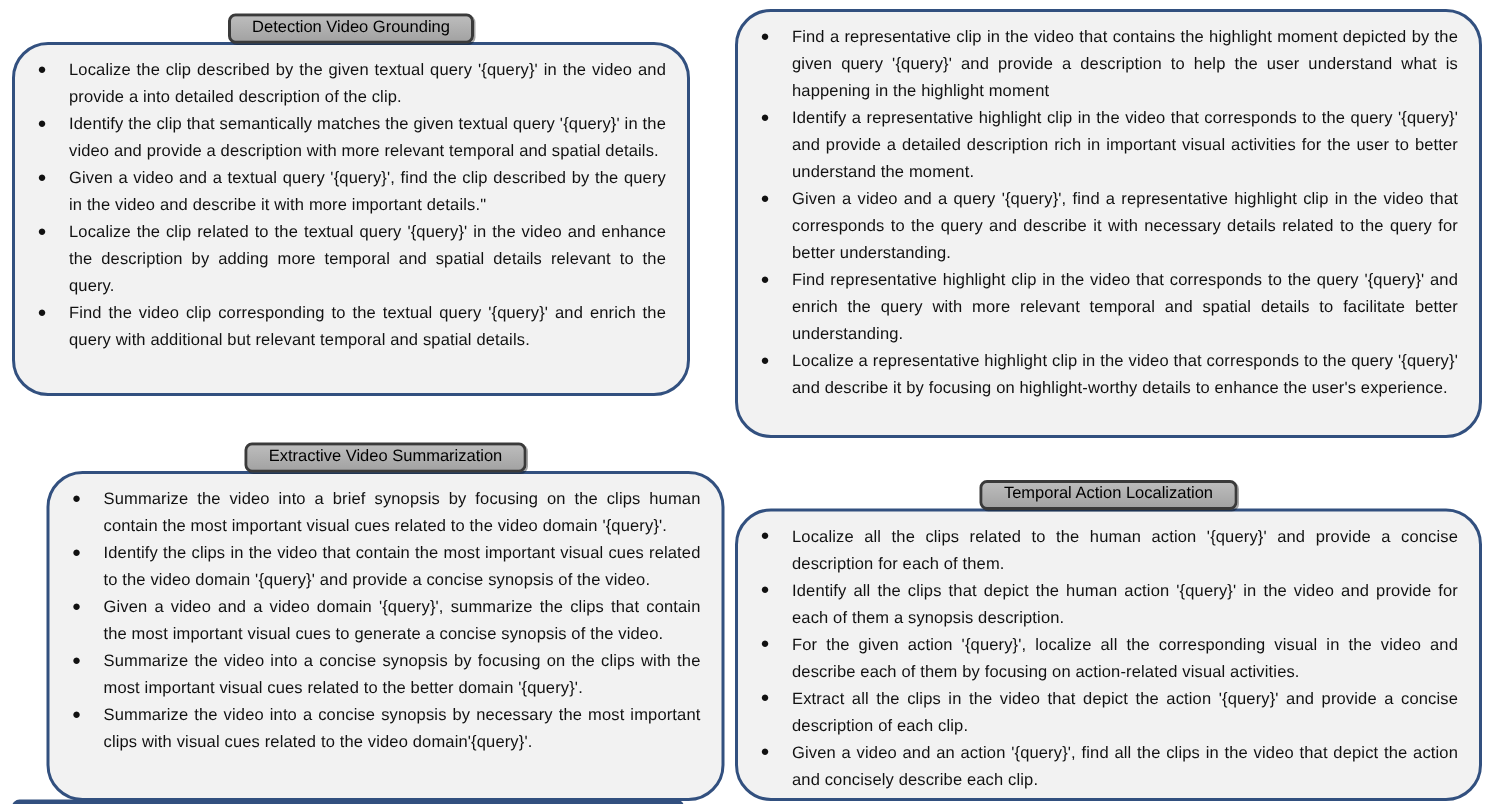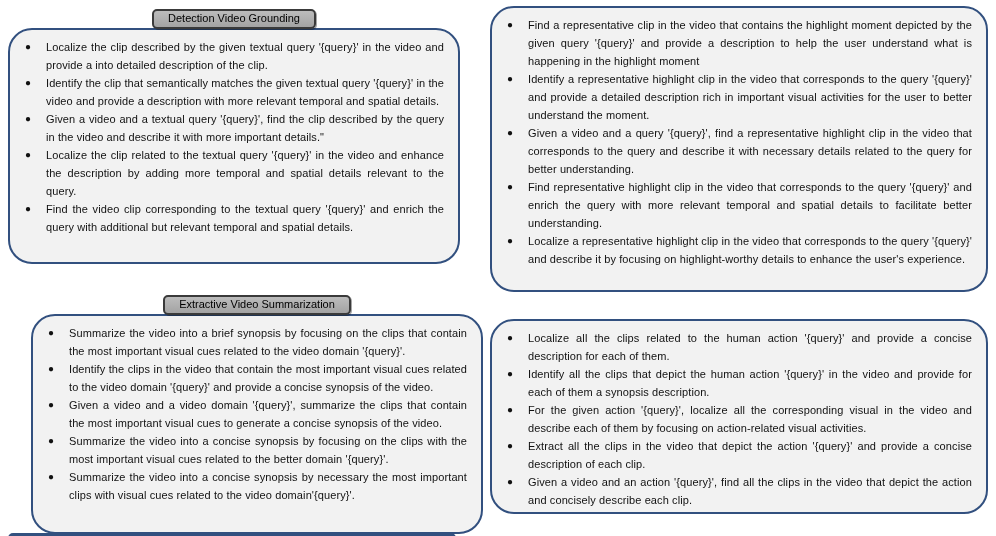--- a/index.html
+++ b/index.html
@@ -103,30 +103,35 @@
   </section>
 
   <section class="group" style="left:8px; top:295px; width:452px;margin-left:23px;">
     <div class="badge-row">
       <div class="badge">
         <span>Extractive Video Summarization</span>
       </div>
     </div>
     <div class="box" style="height:220px;">
       <ul class="prompt-list">
-        <li><span class="bullet">●</span><span>Summarize the video into a brief synopsis by focusing on the clips that contain the most important visual cues related to the video domain '{query}'.</span></li>
+        <li><span class="bullet">●</span><span>Summarize the video into a brief synopsis by focusing on the clips human contain the most important visual cues related to the video domain '{query}'.</span></li>
         <li><span class="bullet">●</span><span>Identify the clips in the video that contain the most important visual cues related to the video domain '{query}' and provide a concise synopsis of the video.</span></li>
         <li><span class="bullet">●</span><span>Given a video and a video domain '{query}', summarize the clips that contain the most important visual cues to generate a concise synopsis of the video.</span></li>
         <li><span class="bullet">●</span><span>Summarize the video into a concise synopsis by focusing on the clips with the most important visual cues related to the better domain '{query}'.</span></li>
         <li><span class="bullet">●</span><span>Summarize the video into a concise synopsis by necessary the most important clips with visual cues related to the video domain'{query}'.</span></li>
       </ul>
     </div>
   </section>
 
   <section class="group" style="left:490px; top:320px; width:498px;">
+    <div class="badge-row">
+      <div class="badge">
+        <span>Temporal Action Localization</span>
+      </div>
+    </div>
     <div class="box" style="height:195px;">
       <ul class="prompt-list">
         <li><span class="bullet">●</span><span>Localize all the clips related to the human action '{query}' and provide a concise description for each of them.</span></li>
         <li><span class="bullet">●</span><span>Identify all the clips that depict the human action '{query}' in the video and provide for each of them a synopsis description.</span></li>
         <li><span class="bullet">●</span><span>For the given action '{query}', localize all the corresponding visual in the video and describe each of them by focusing on action-related visual activities.</span></li>
         <li><span class="bullet">●</span><span>Extract all the clips in the video that depict the action '{query}' and provide a concise description of each clip.</span></li>
         <li><span class="bullet">●</span><span>Given a video and an action '{query}', find all the clips in the video that depict the action and concisely describe each clip.</span></li>
       </ul>
     </div>
   </section>

